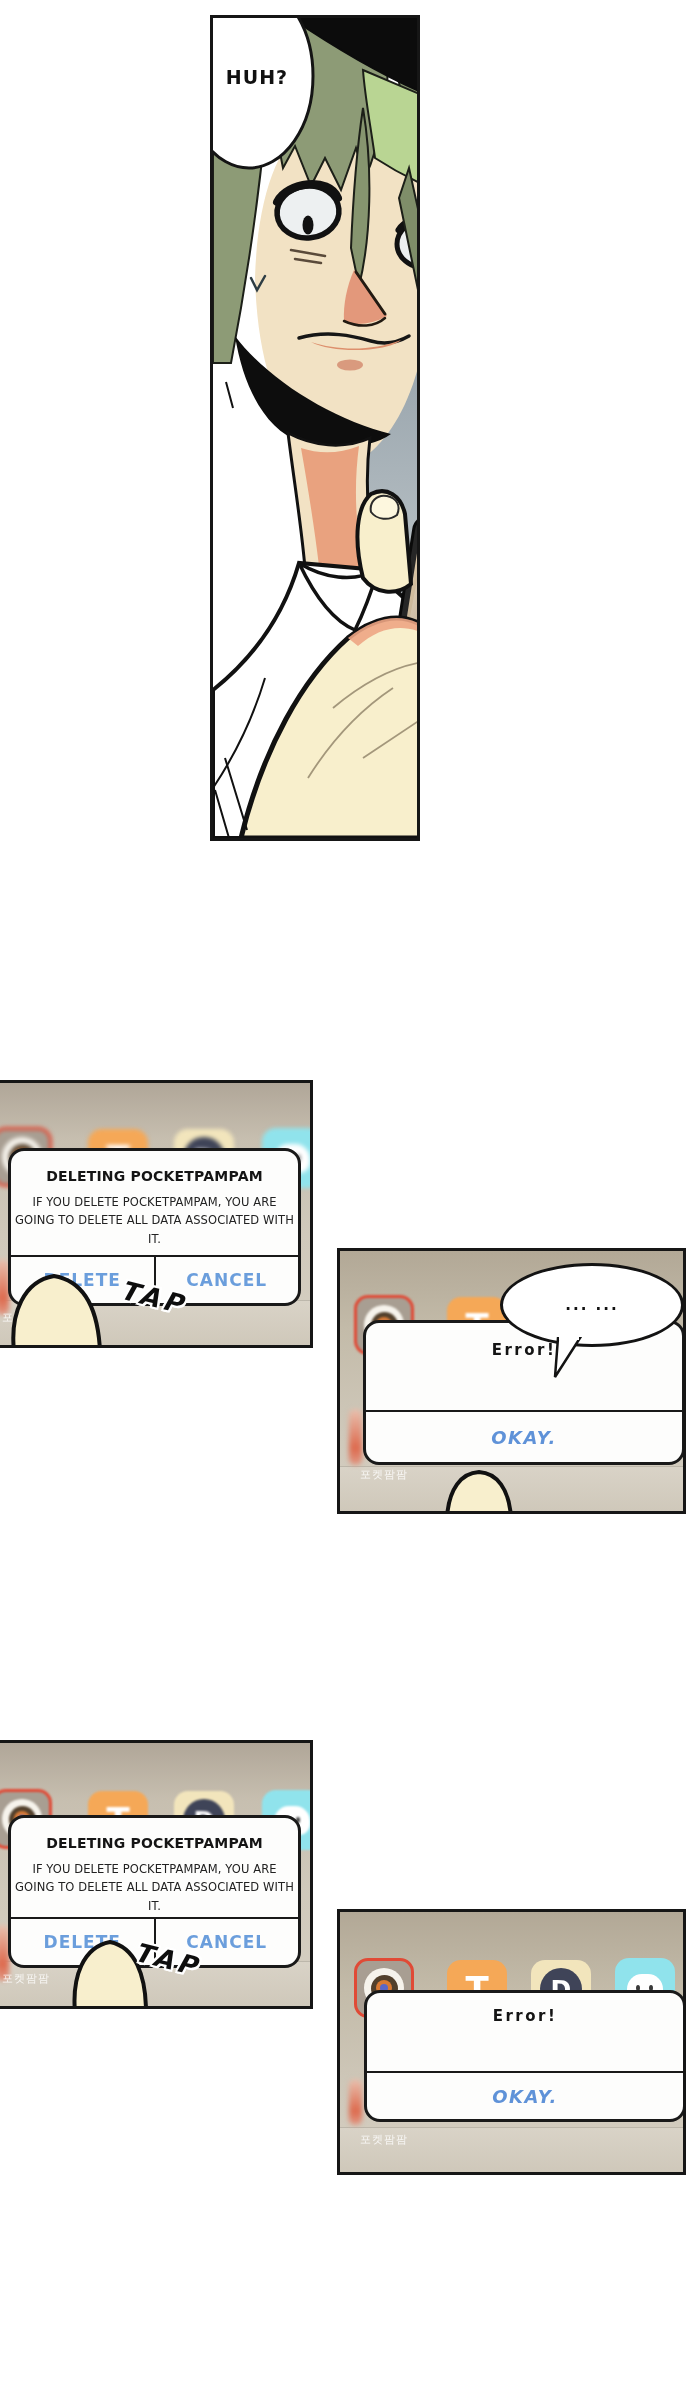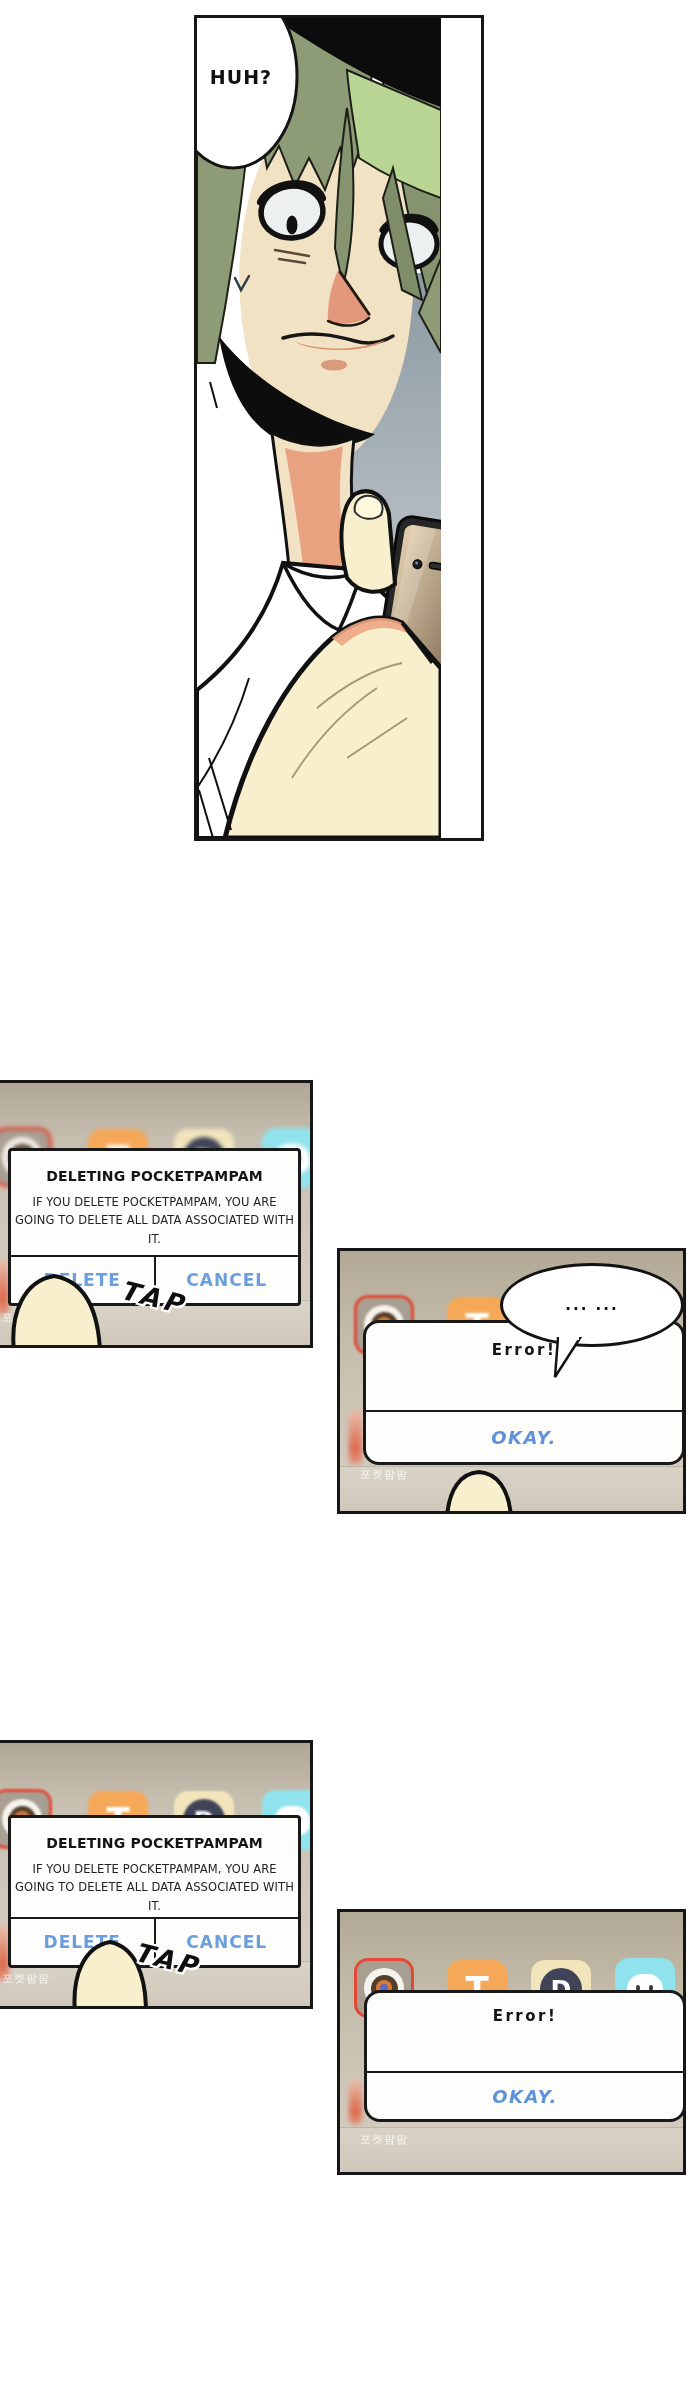--- a/index.html
+++ b/index.html
@@ -2,21 +2,21 @@
 <html><head>
 <meta charset="utf-8">
 <style>
   html,body{margin:0;padding:0;}
   body{
     width:690px;height:2387px;position:relative;background:#ffffff;
     font-family:"DejaVu Sans","Liberation Sans",sans-serif;overflow:hidden;
   }
   .panel{position:absolute;border:3px solid #161616;box-sizing:border-box;overflow:hidden;background:#fff;}
   
-  #p1{left:194px;top:15px;width:290px;height:826px;}
+  #p1{left:210px;top:15px;width:210px;height:826px;}
   #p1 svg{position:absolute;left:0;top:0;}
   .huh-text{position:absolute;left:2px;top:48px;width:84px;text-align:center;
     font-size:19px;font-weight:700;letter-spacing:1px;color:#111;}
   
   .phone-left{left:0;width:313px;height:268px;border-left:none;
     background:linear-gradient(180deg,#b0a698 0%,#c7bfb0 22%,#d0c9bb 58%,#d5cfc2 100%);}
   #p2{top:1080px;}
   #p4{top:1740px;height:269px;}
   .phone-right{left:337px;width:349px;height:266px;
     background:linear-gradient(180deg,#b2a896 0%,#c3bba9 30%,#cfc8ba 70%,#d6cfc2 100%);}
@@ -38,21 +38,21 @@
     display:flex;align-items:center;justify-content:center;}
   .icon-chat{width:60px;height:60px;background:#90e3ec;}
   .ghost{position:relative;width:36px;height:29px;background:#fff;border-radius:15px 15px 11px 11px;}
   .ghost i{position:absolute;top:11px;width:4px;height:6px;border-radius:50%;background:#3a3a3a;}
   .ghost i.l{left:9px;} .ghost i.r{left:22px;}
   .red-smear{position:absolute;width:13px;height:56px;border-radius:6px;z-index:1;filter:blur(2.5px);
     background:linear-gradient(#e8c0ae,#dd6a4e 70%,#e09a86);}
   .kr-label{position:absolute;font-size:11px;color:rgba(255,255,255,.82);letter-spacing:1px;
     filter:blur(.6px);z-index:1;white-space:nowrap;}
   
-  .dialog{position:absolute;background:#fdfdfc;border:3px solid #191919;border-radius:4px;
+  .dialog{position:absolute;background:#fdfdfc;border:3px solid #191919;border-radius:16px;
     box-sizing:border-box;z-index:2;}
   .dlg-title{text-align:center;font-size:14px;font-weight:700;color:#141414;margin-top:17px;letter-spacing:.2px;}
   .dlg-body{text-align:center;font-size:11.5px;color:#222;line-height:1.6;margin-top:9px;letter-spacing:.1px;}
   .btn-row{position:absolute;left:0;right:0;bottom:0;height:46px;border-top:2.5px solid #191919;display:flex;}
   .btn{flex:1;display:flex;align-items:center;justify-content:center;
     font-size:17px;font-weight:700;color:#6b9edc;letter-spacing:1px;}
   .btn.first{border-right:2.5px solid #191919;}
   .err-dialog{border-radius:16px;display:flex;flex-direction:column;}
   .err-title{flex:1;display:flex;align-items:center;justify-content:center;
     font-size:15px;font-weight:700;letter-spacing:2.5px;color:#141414;}

